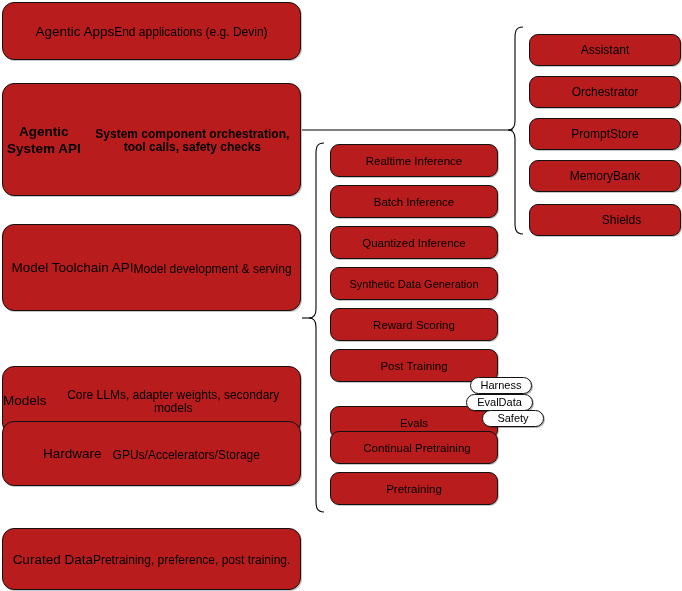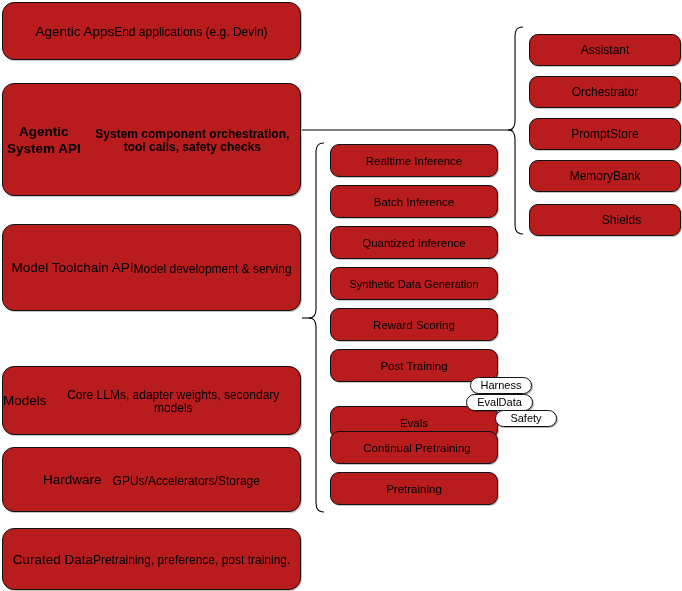--- a/index.html
+++ b/index.html
@@ -143,21 +143,21 @@
   <div class="box layer" style="top:224px; height:87px;">
     <div class="title">Model Toolchain API</div>
     <div class="subtitle">Model development &amp; serving</div>
   </div>
 
   <div class="box layer" style="top:366px; height:69px;">
     <div class="title">Models</div>
     <div class="subtitle">Core LLMs, adapter weights, secondary models</div>
   </div>
 
-  <div class="box layer" style="top:447px; height:65px;gap:11px;">
+  <div class="box layer" style="top:421px; height:65px;gap:11px;">
     <div class="title">Hardware</div>
     <div class="subtitle">GPUs/Accelerators/Storage</div>
   </div>
 
   <div class="box layer" style="top:528px; height:62px;">
     <div class="title">Curated Data</div>
     <div class="subtitle">Pretraining, preference, post training.</div>
   </div>
 
   <div class="box mid" style="top:144px;">
@@ -197,21 +197,21 @@
   </div>
 
   <div class="pill" style="left:470px; top:377px; width:62px;">
     <span>Harness</span>
   </div>
 
   <div class="pill" style="left:466px; top:394px; width:67px;">
     <span>EvalData</span>
   </div>
 
-  <div class="pill" style="left:495px; top:410px; width:62px;">
+  <div class="pill" style="left:482px; top:410px; width:62px;">
     <span>Safety</span>
   </div>
 
   <div class="box right" style="top:34px;">
     <span>Assistant</span>
   </div>
 
   <div class="box right" style="top:76px;">
     <span>Orchestrator</span>
   </div>

